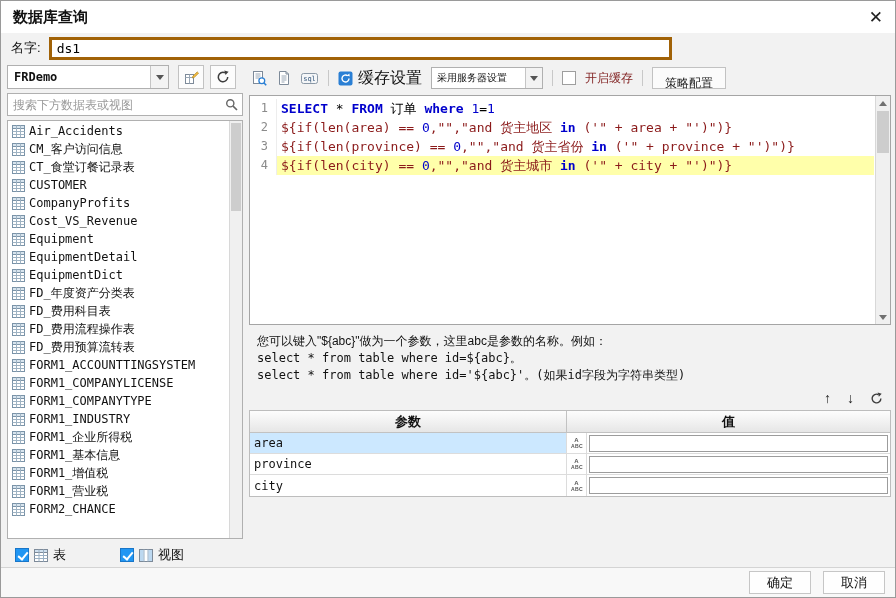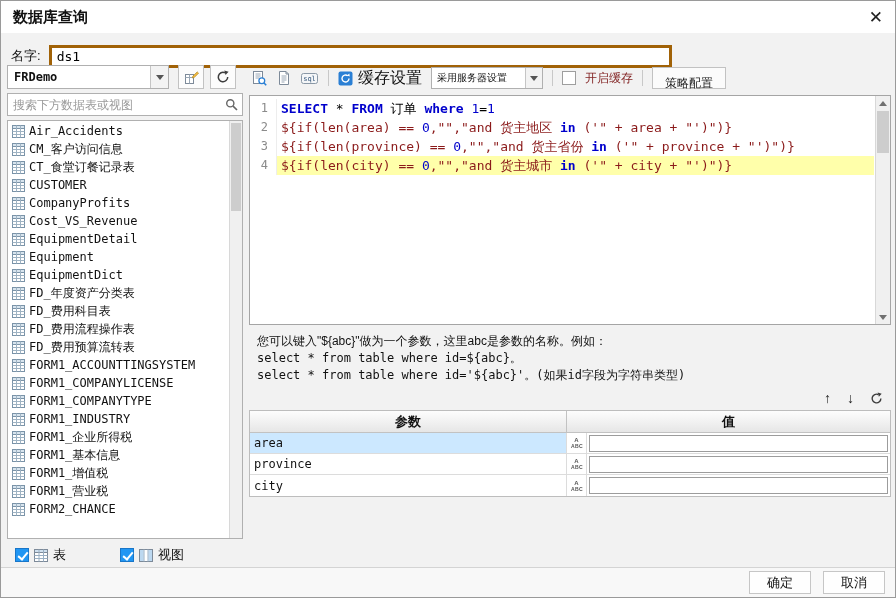--- a/index.html
+++ b/index.html
@@ -8,21 +8,21 @@
   .dialog { position: relative; width: 896px; height: 598px; background: #f2f2f2;
             border: 1px solid #9a9a9a; overflow: hidden; }
 
   
   .titlebar { position: absolute; top: 0; left: 0; right: 0; height: 32px; background: #fff;
               display: flex; align-items: center; padding: 0 12px; }
   .title { font-size: 15px; font-weight: 700; color: #111; }
   .close { margin-left: auto; font-size: 17px; color: #222; cursor: pointer; line-height: 1; }
 
   
-  .name-row { position: absolute; top: 42px; left: 10px; height: 26px; display: flex; align-items: center; }
+  .name-row { position: absolute; top: 34px; left: 10px; height: 26px; display: flex; align-items: center; }
   .name-label { font-size: 13px; color: #111; margin-right: 8px; }
   .name-input { width: 623px; height: 23px; border: 3px solid #a16207; background: #fff;
                 font: 13px "DejaVu Sans Mono", monospace; padding: 0 5px; }
 
   
   .left-panel { position: absolute; left: 6px; top: 64px; width: 236px; height: 502px;
                 display: flex; flex-direction: column; }
   .conn-row { display: flex; align-items: flex-end; height: 24px; flex: none; }
   .conn-select { width: 162px; height: 24px; border: 1px solid #b0b0b0; background: #fff;
                  display: flex; align-items: center; cursor: pointer; }
@@ -270,34 +270,34 @@
             <span class="tbl-icon">
               <svg width="13" height="13" viewBox="0 0 13 13">
                 <rect x="0.5" y="0.5" width="12" height="12" fill="#ffffff" stroke="#7a93a8"></rect>
                 <rect x="0.5" y="0.5" width="12" height="3" fill="#d7e4ee" stroke="#7a93a8"></rect>
                 <line x1="4.5" y1="0.5" x2="4.5" y2="12.5" stroke="#9fb3c3"></line>
                 <line x1="8.5" y1="0.5" x2="8.5" y2="12.5" stroke="#9fb3c3"></line>
                 <line x1="0.5" y1="6.5" x2="12.5" y2="6.5" stroke="#9fb3c3"></line>
                 <line x1="0.5" y1="9.5" x2="12.5" y2="9.5" stroke="#9fb3c3"></line>
               </svg>
             </span>
+            <span class="tbl-label">Equipment</span>
+          </div>
+          <div class="tbl-item">
+            <span class="tbl-icon">
+              <svg width="13" height="13" viewBox="0 0 13 13">
+                <rect x="0.5" y="0.5" width="12" height="12" fill="#ffffff" stroke="#7a93a8"></rect>
+                <rect x="0.5" y="0.5" width="12" height="3" fill="#d7e4ee" stroke="#7a93a8"></rect>
+                <line x1="4.5" y1="0.5" x2="4.5" y2="12.5" stroke="#9fb3c3"></line>
+                <line x1="8.5" y1="0.5" x2="8.5" y2="12.5" stroke="#9fb3c3"></line>
+                <line x1="0.5" y1="6.5" x2="12.5" y2="6.5" stroke="#9fb3c3"></line>
+                <line x1="0.5" y1="9.5" x2="12.5" y2="9.5" stroke="#9fb3c3"></line>
+              </svg>
+            </span>
             <span class="tbl-label">EquipmentDetail</span>
-          </div>
-          <div class="tbl-item">
-            <span class="tbl-icon">
-              <svg width="13" height="13" viewBox="0 0 13 13">
-                <rect x="0.5" y="0.5" width="12" height="12" fill="#ffffff" stroke="#7a93a8"></rect>
-                <rect x="0.5" y="0.5" width="12" height="3" fill="#d7e4ee" stroke="#7a93a8"></rect>
-                <line x1="4.5" y1="0.5" x2="4.5" y2="12.5" stroke="#9fb3c3"></line>
-                <line x1="8.5" y1="0.5" x2="8.5" y2="12.5" stroke="#9fb3c3"></line>
-                <line x1="0.5" y1="6.5" x2="12.5" y2="6.5" stroke="#9fb3c3"></line>
-                <line x1="0.5" y1="9.5" x2="12.5" y2="9.5" stroke="#9fb3c3"></line>
-              </svg>
-            </span>
-            <span class="tbl-label">Equipment</span>
           </div>
           <div class="tbl-item">
             <span class="tbl-icon">
               <svg width="13" height="13" viewBox="0 0 13 13">
                 <rect x="0.5" y="0.5" width="12" height="12" fill="#ffffff" stroke="#7a93a8"></rect>
                 <rect x="0.5" y="0.5" width="12" height="3" fill="#d7e4ee" stroke="#7a93a8"></rect>
                 <line x1="4.5" y1="0.5" x2="4.5" y2="12.5" stroke="#9fb3c3"></line>
                 <line x1="8.5" y1="0.5" x2="8.5" y2="12.5" stroke="#9fb3c3"></line>
                 <line x1="0.5" y1="6.5" x2="12.5" y2="6.5" stroke="#9fb3c3"></line>
                 <line x1="0.5" y1="9.5" x2="12.5" y2="9.5" stroke="#9fb3c3"></line>

